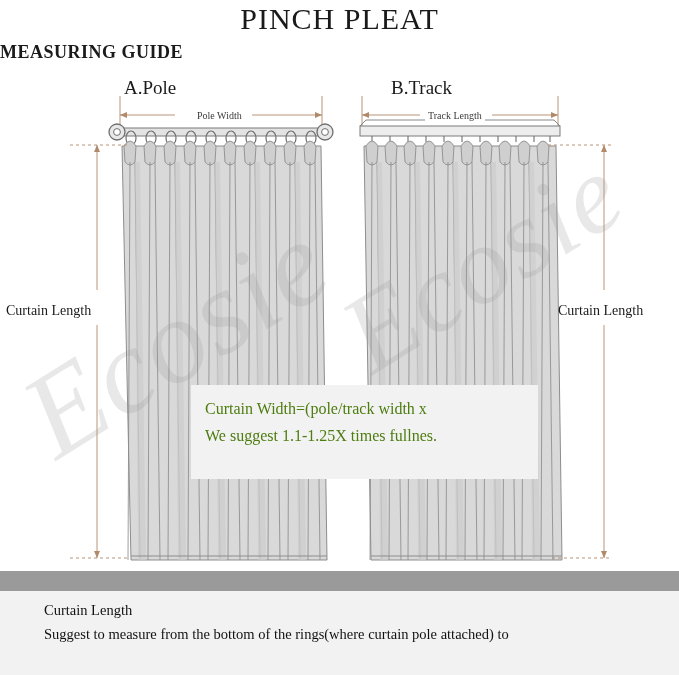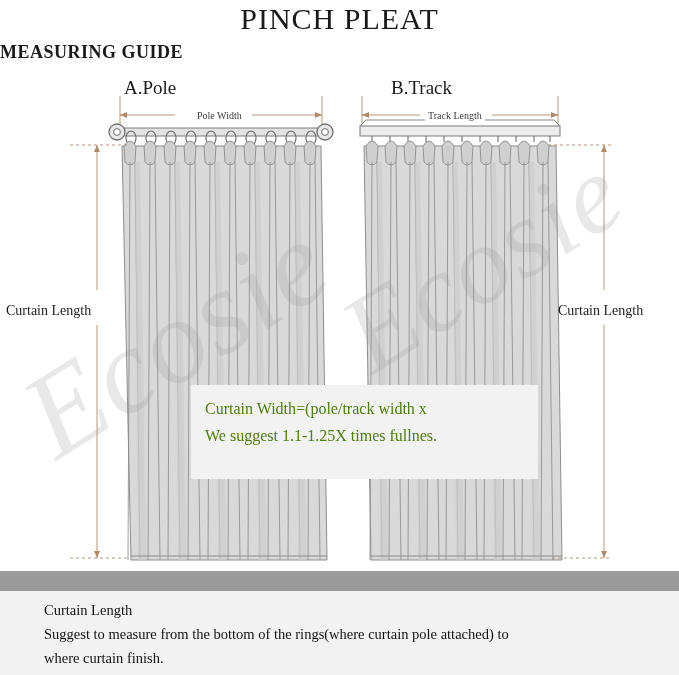--- a/index.html
+++ b/index.html
@@ -322,16 +322,15 @@
 
   <div class="formula">
     <div>Curtain Width=(pole/track width x</div>
     <div>We suggest 1.1-1.25X times fullnes.</div>
   </div>
 
   <div class="bottom-bar"></div>
   <div class="bottom-note">
     <span class="nl">Curtain Length</span>
     <span class="nl">Suggest to measure from the bottom of the rings(where curtain pole attached) to</span>
-    <span class="nl">where curtain finish.</span>
   </div>
 
 </div>
 
 </body></html>

